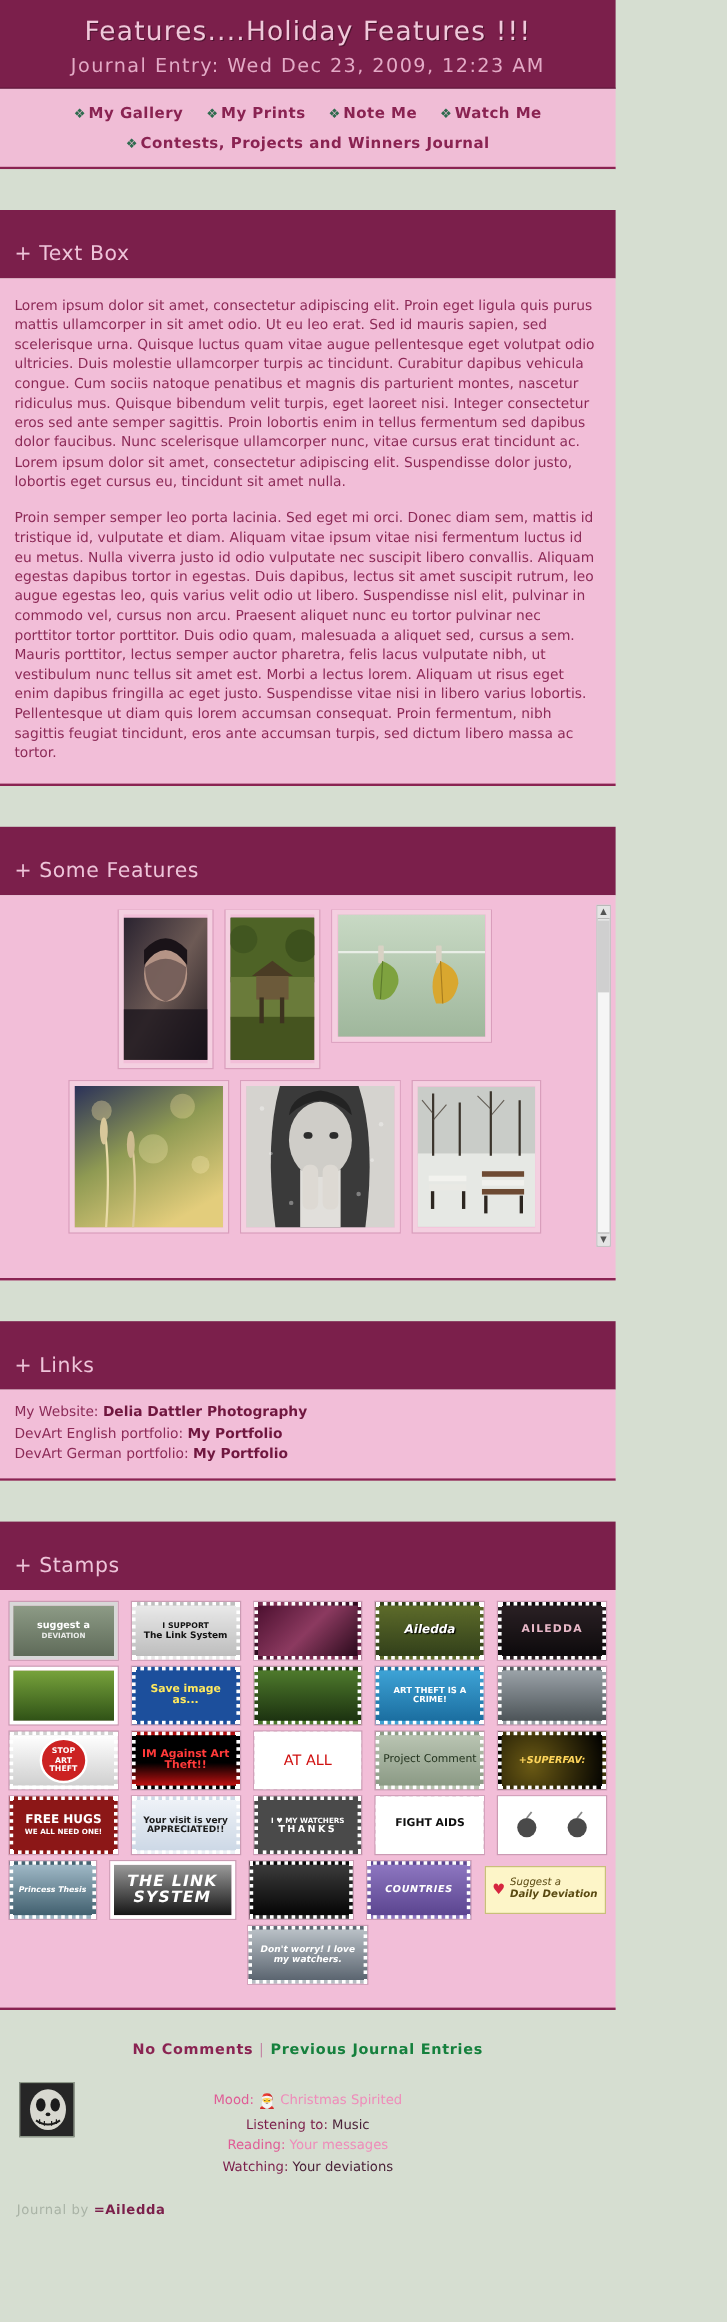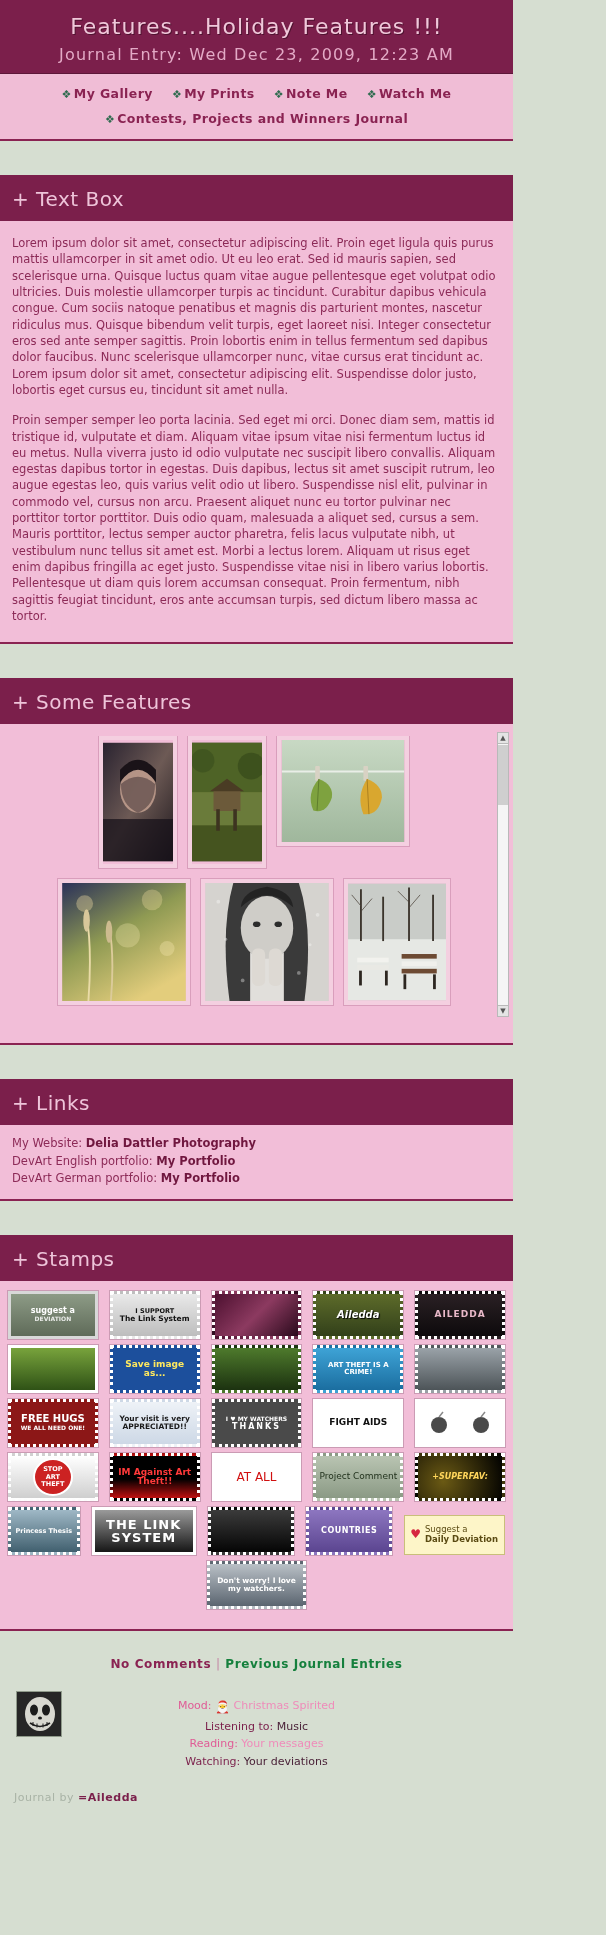--- a/index.html
+++ b/index.html
@@ -53,23 +53,23 @@
     margin:0 7px;
     cursor:pointer;
   }
   .bullet { color:#2f6b4f; font-size:11px; margin-right:2px; }
 
   
   .gap { height:34px; background:#d6ded1; }
   .section-head {
     background:#7b1f4b;
     color:#eec4d9;
-    font-size:20px;
+    font-size:17px;
     letter-spacing:.5px;
-    padding:12px 12px 10px 12px;
+    padding:27px 12px 10px 12px;
   }
   .section-body {
     background:#f2bed8;
     padding:14px 12px 16px 12px;
     border-bottom:2px solid #8a2352;
   }
   .section-body p {
     margin:0 0 14px 0;
     font-size:11.5px;
     line-height:1.42;
@@ -360,20 +360,38 @@
         <div class="txt" style="font-size:9px;font-weight:bold">Save image as...</div>
       </div>
       <div class="stamp dotted" style="background:linear-gradient(#4e7a2c,#1c3210);"></div>
       <div class="stamp dotted" style="background:linear-gradient(#3ea3d6,#1b6ea0);color:#fff;">
         <div class="txt" style="font-size:7px">ART THEFT IS A CRIME!</div>
       </div>
       <div class="stamp dotted" style="background:linear-gradient(#9aa2a8,#4d5458);"></div>
     </div>
 
     <div class="stamp-row">
+      <div class="stamp dotted" style="background:linear-gradient(#fff,#cfcfcf);color:#fff;">
+        <div class="txt" style="background:#cc2222;border:2px solid #fff;border-radius:50%;width:40px;height:38px;display:flex;align-items:center;justify-content:center;font-size:6.5px;line-height:1.1">STOP ART THEFT</div>
+      </div>
+      <div class="stamp dotted" style="background:linear-gradient(#000 55%,#c01010);color:#ff3a3a;">
+        <div class="txt" style="font-size:9px">IM Against Art Theft!!</div>
+      </div>
+      <div class="stamp dotted" style="background:#fff;color:#d01010;">
+        <div class="txt" style="font-size:12px;font-weight:normal">AT ALL</div>
+      </div>
+      <div class="stamp dotted" style="background:linear-gradient(#b9c4b2,#8b9a85);color:#23331e;">
+        <div class="txt" style="font-size:9px;font-weight:normal">Project Comment</div>
+      </div>
+      <div class="stamp dotted" style="background:radial-gradient(circle at 30% 60%,#6b5a14,#000);color:#ffd65c;">
+        <div class="txt" style="font-size:8px;font-style:italic">+SUPERFAV:</div>
+      </div>
+    </div>
+
+    <div class="stamp-row">
       <div class="stamp dotted" style="background:#8c1717;color:#fff;">
         <div class="txt"><span style="font-size:10px">FREE HUGS</span><br><span style="font-size:6px">WE ALL NEED ONE!</span></div>
       </div>
       <div class="stamp dotted" style="background:linear-gradient(#eef2f7,#cdd8e6);color:#1b1b1b;">
         <div class="txt" style="font-size:7.5px">Your visit is very APPRECIATED!!</div>
       </div>
       <div class="stamp dotted" style="background:#4a4a4a;color:#fff;">
         <div class="txt"><span style="font-size:6px">I ♥ MY WATCHERS</span><br><span style="font-size:8px;letter-spacing:2px">THANKS</span></div>
       </div>
       <div class="stamp dotted" style="background:#fff;color:#111;">
@@ -382,39 +400,21 @@
       <div class="stamp" style="background:#fff;">
         <svg width="70" height="24" viewBox="0 0 70 24">
           <circle cx="14" cy="14" r="8" fill="#4a4a4a"></circle>
             <circle cx="56" cy="14" r="8" fill="#4a4a4a"></circle>
           <path d="M14 6 L18 1" stroke="#888" stroke-width="1.5" fill="none"></path>
           <path d="M56 6 L60 1" stroke="#888" stroke-width="1.5" fill="none"></path>
         </svg>
       </div>
     </div>
 
-    <div class="stamp-row">
-      <div class="stamp dotted" style="background:linear-gradient(#fff,#cfcfcf);color:#fff;">
-        <div class="txt" style="background:#cc2222;border:2px solid #fff;border-radius:50%;width:40px;height:38px;display:flex;align-items:center;justify-content:center;font-size:6.5px;line-height:1.1">STOP ART THEFT</div>
-      </div>
-      <div class="stamp dotted" style="background:linear-gradient(#000 55%,#c01010);color:#ff3a3a;">
-        <div class="txt" style="font-size:9px">IM Against Art Theft!!</div>
-      </div>
-      <div class="stamp dotted" style="background:#fff;color:#d01010;">
-        <div class="txt" style="font-size:12px;font-weight:normal">AT ALL</div>
-      </div>
-      <div class="stamp dotted" style="background:linear-gradient(#b9c4b2,#8b9a85);color:#23331e;">
-        <div class="txt" style="font-size:9px;font-weight:normal">Project Comment</div>
-      </div>
-      <div class="stamp dotted" style="background:radial-gradient(circle at 30% 60%,#6b5a14,#000);color:#ffd65c;">
-        <div class="txt" style="font-size:8px;font-style:italic">+SUPERFAV:</div>
-      </div>
-    </div>
-
-    <div class="stamp-row" style="align-items:flex-end;">
+    <div class="stamp-row" style="align-items:center;font-style:italic;">
       <div class="stamp dotted sm" style="background:linear-gradient(#9fb8c6,#41606f);color:#fff;">
         <div class="txt" style="font-size:6.5px">Princess Thesis</div>
       </div>
       <div class="stamp wide" style="background:linear-gradient(#9a9a9a,#161616);color:#fff;border-color:#fff;">
         <div class="txt" style="font-size:13px;letter-spacing:1px;line-height:1">THE LINK SYSTEM</div>
       </div>
       <div class="stamp dotted" style="background:linear-gradient(#3b3b3b,#050505);"></div>
       <div class="stamp dotted" style="background:linear-gradient(#8d76c0,#5b4590);color:#fff;">
         <div class="txt" style="font-size:8px;letter-spacing:.5px">COUNTRIES</div>
       </div>
@@ -422,21 +422,21 @@
         <span class="heart">♥</span>
         <span>
           <span>Suggest a</span><br>
           <b>Daily Deviation</b>
         </span>
       </div>
     </div>
 
     <div class="stamp-row">
       <div class="stamp dotted" style="background:linear-gradient(#b9c0c6,#5b6570);color:#fff;">
-        <div class="txt" style="font-size:7.5px;">Don't worry! I love my watchers.</div>
+        <div class="txt" style="font-size:7.5px;font-style:italic">Don't worry! I love my watchers.</div>
       </div>
     </div>
 
   </div>
 
   <div class="footer">
     <div class="comments">
       <span class="nc">No Comments</span>
       <span class="sep">|</span>
       <a>Previous Journal Entries</a>

